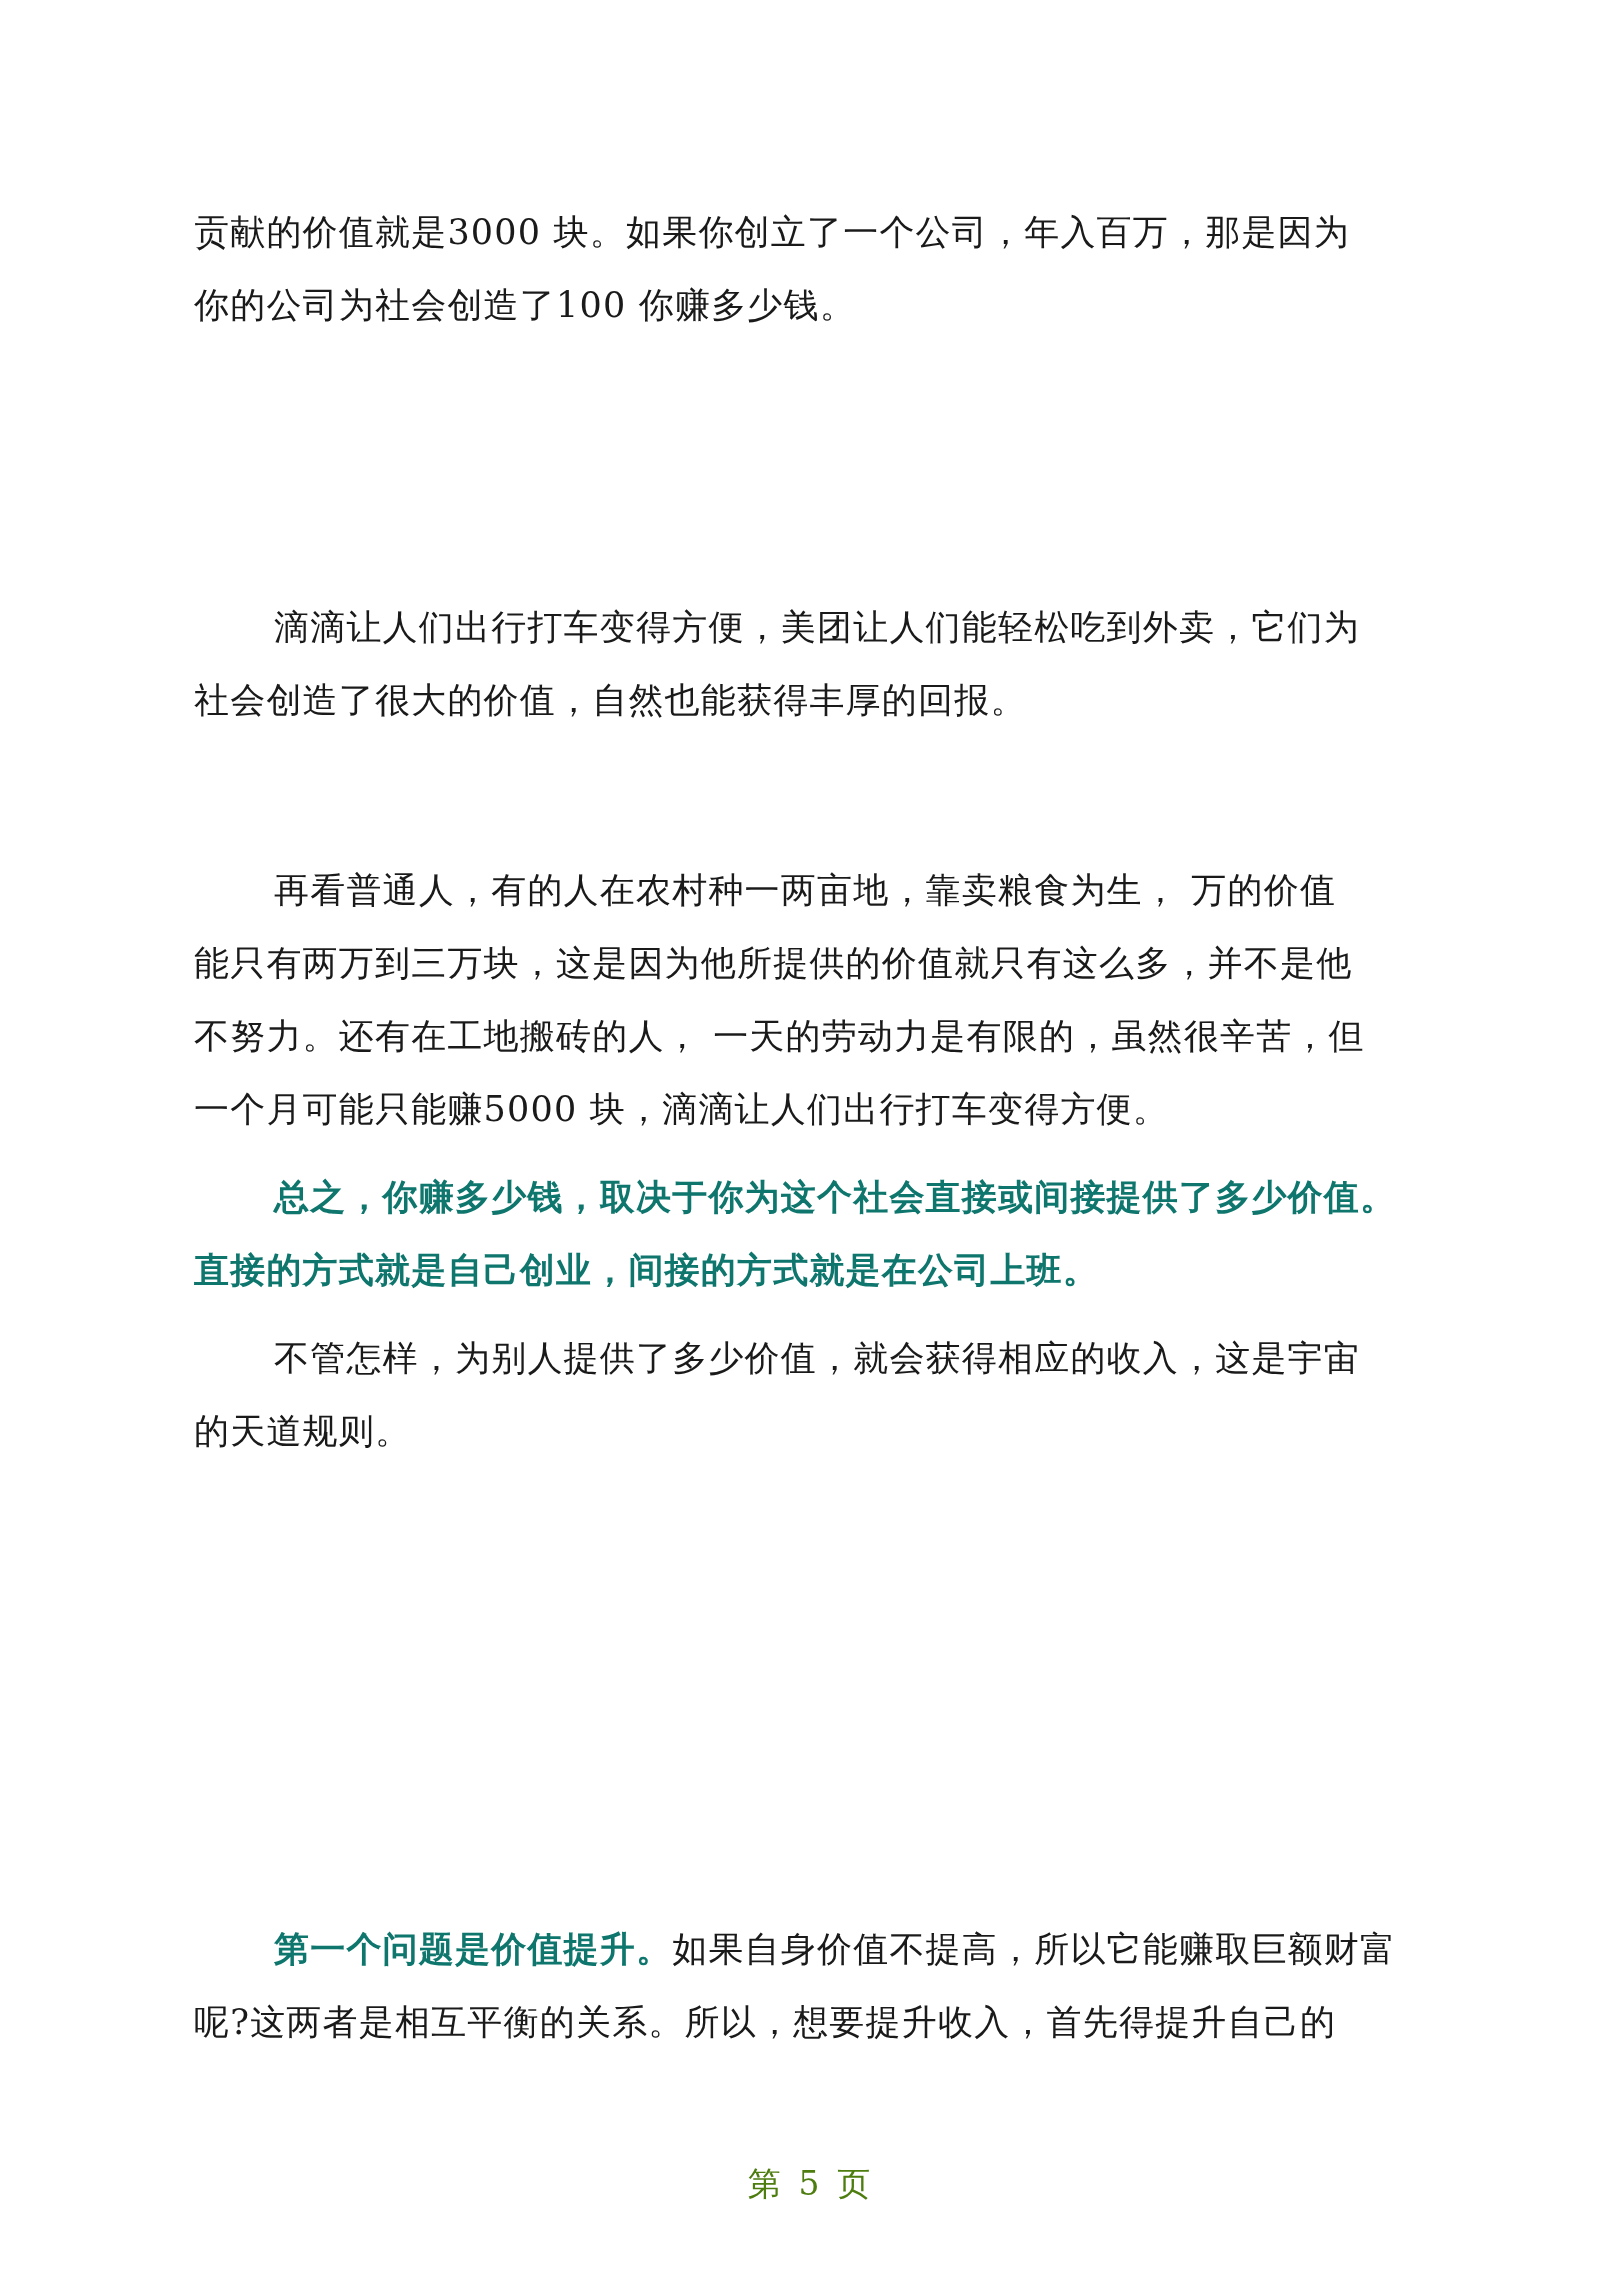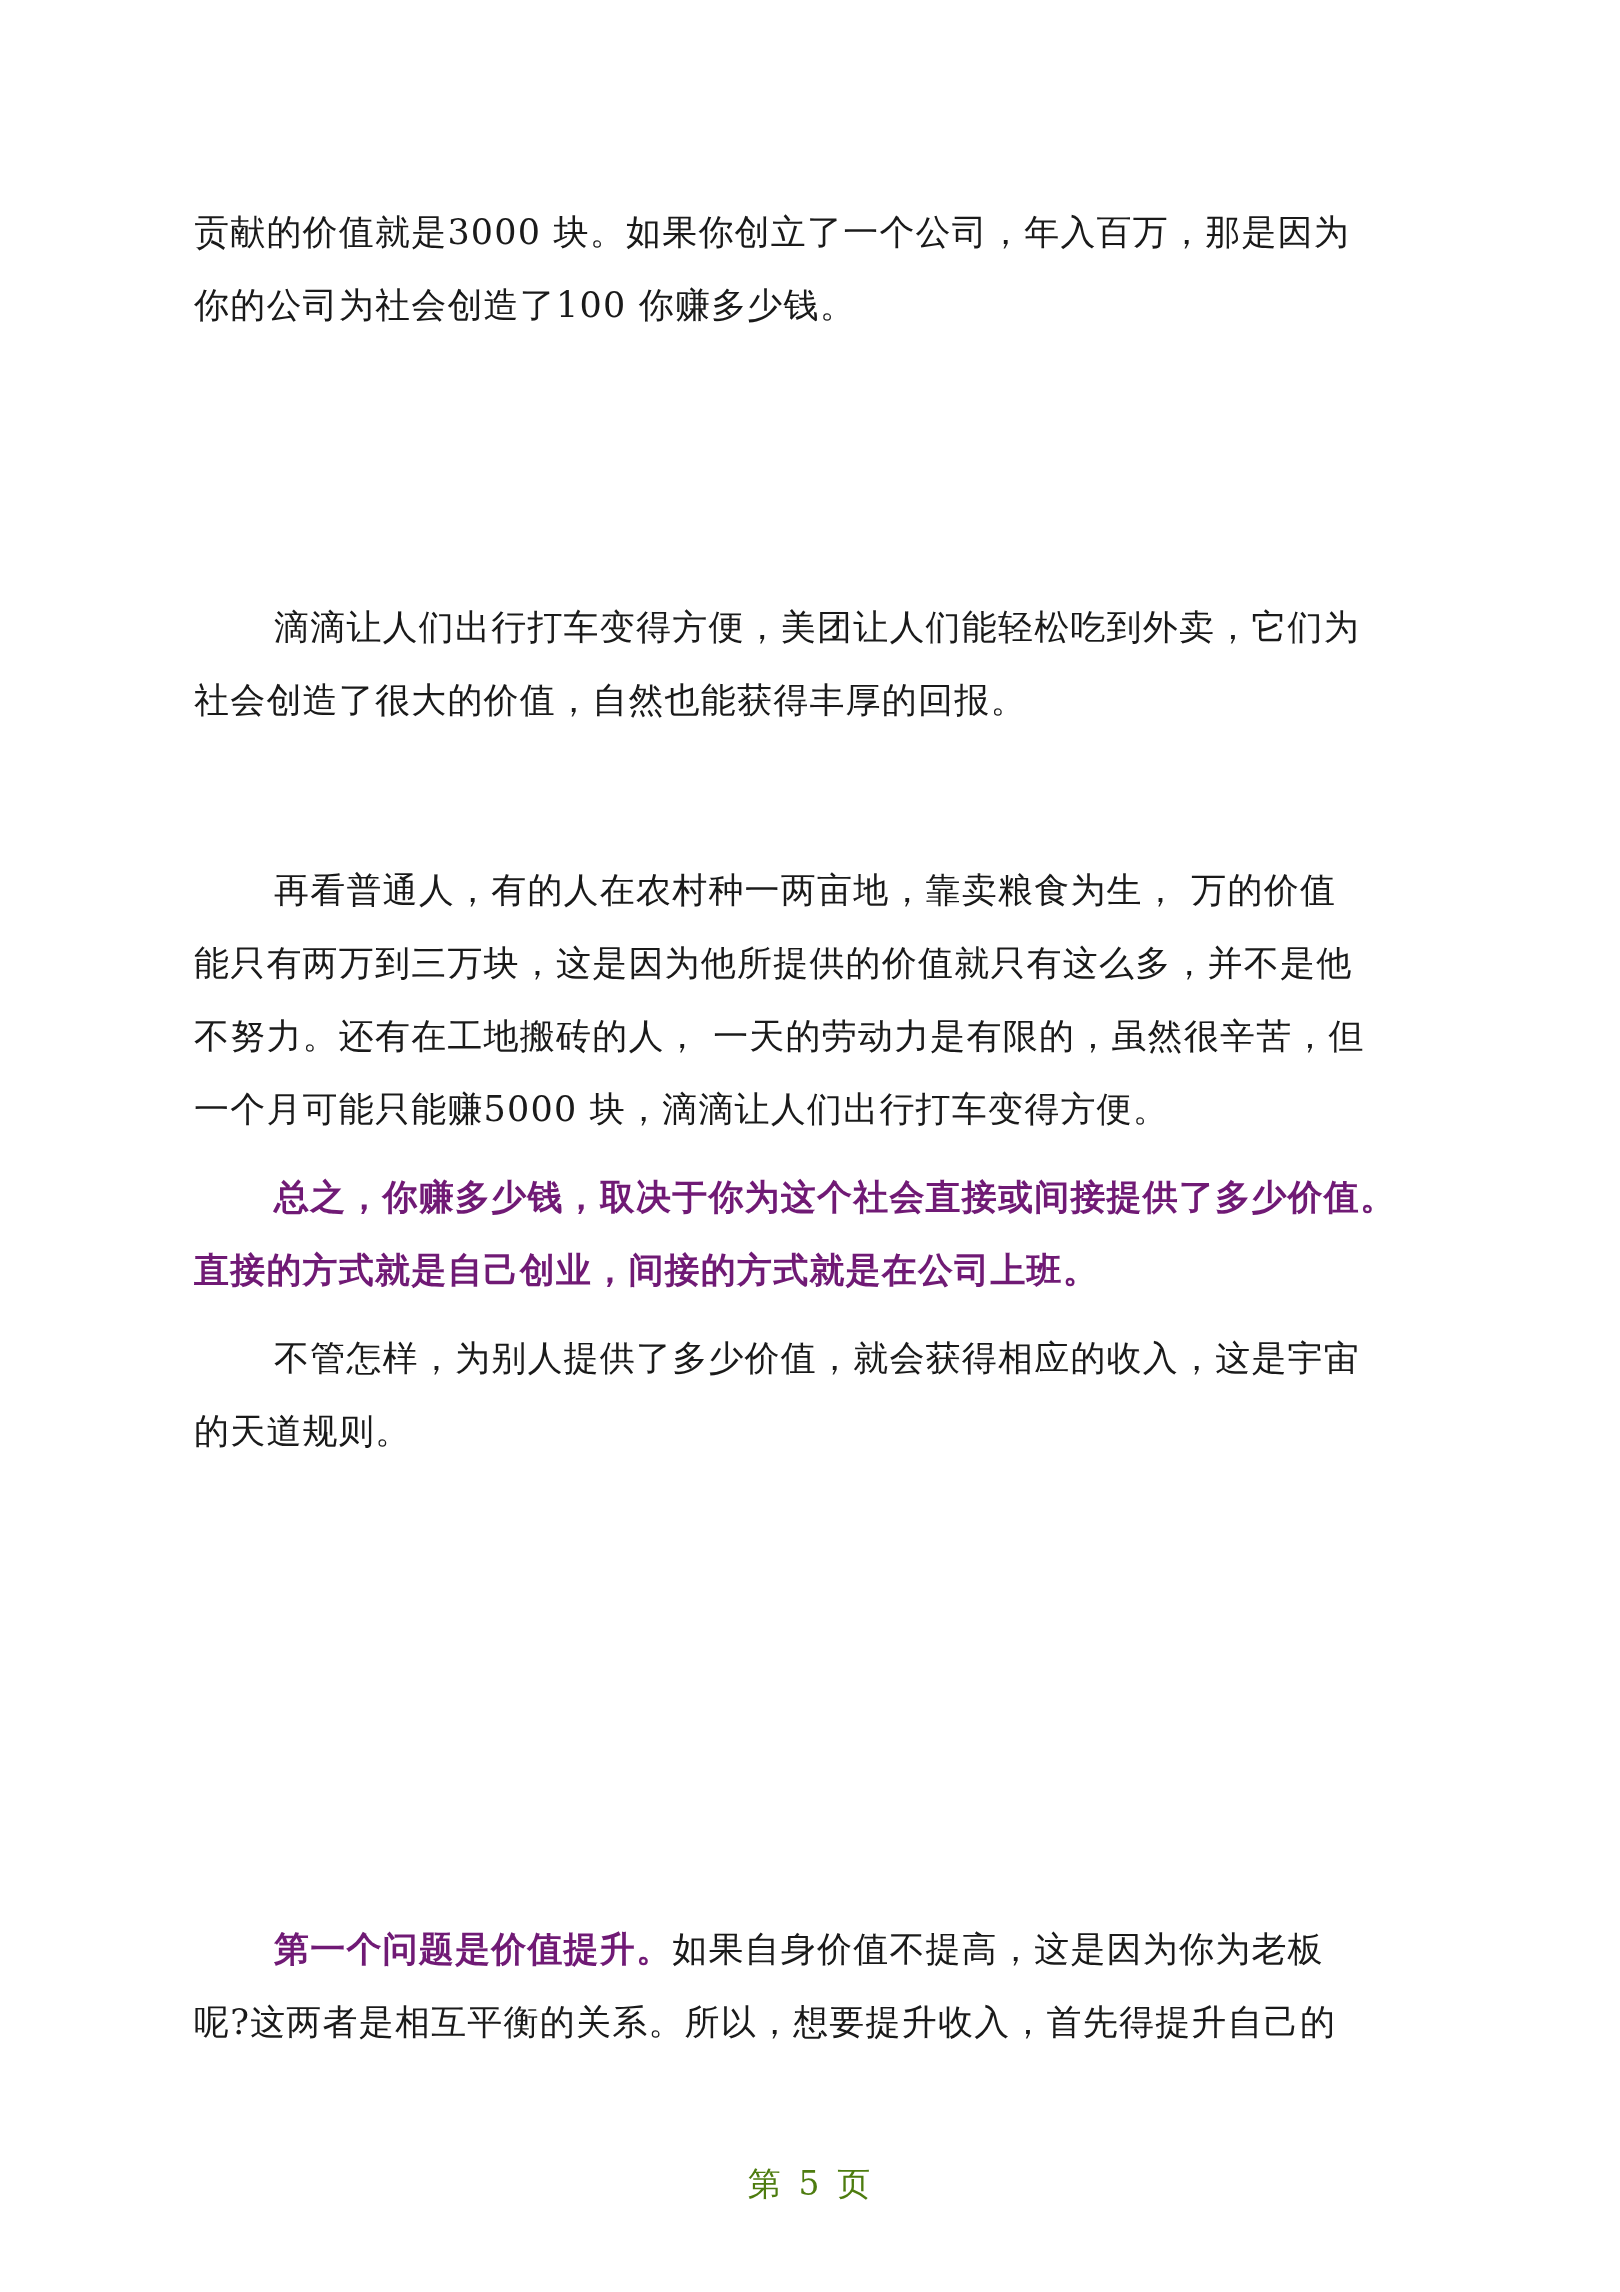--- a/index.html
+++ b/index.html
@@ -38,21 +38,21 @@
     .para .line {
       display: block;
       white-space: nowrap;
     }
     .para .line.first {
       padding-left: 80px;
     }
     .para { text-indent: 0; }
     .bold {
       font-weight: bold;
-      color: #701a75;
+      color: #0f766e;
     }
     .footer {
       position: absolute;
       left: 0;
       width: 1620px;
       top: 2161px;
       text-align: center;
       font-size: 33px;
       line-height: 45px;
       color: #4d7c0f;
@@ -88,21 +88,21 @@
     <span class="line">直接的方式就是自己创业，间接的方式就是在公司上班。</span>
   </p>
 
   <p class="para" style="top:1322px;">
     <span class="line first">不管怎样，为别人提供了多少价值，就会获得相应的收入，这是宇宙</span>
     <span class="line">的天道规则。</span>
   </p>
 
 
   <p class="para" style="top:1912px;">
-    <span class="line first"><span class="bold">第一个问题是价值提升。</span><span>如果自身价值不提高，这是因为你为老板</span></span>
+    <span class="line first"><span class="bold">第一个问题是价值提升。</span><span>如果自身价值不提高，所以它能赚取巨额财富</span></span>
     <span class="line">呢?这两者是相互平衡的关系。所以，想要提升收入，首先得提升自己的</span>
   </p>
 
   <div class="footer">
     <span>第</span><span>5</span><span>页</span>
   </div>
 
 </div>
 
 

